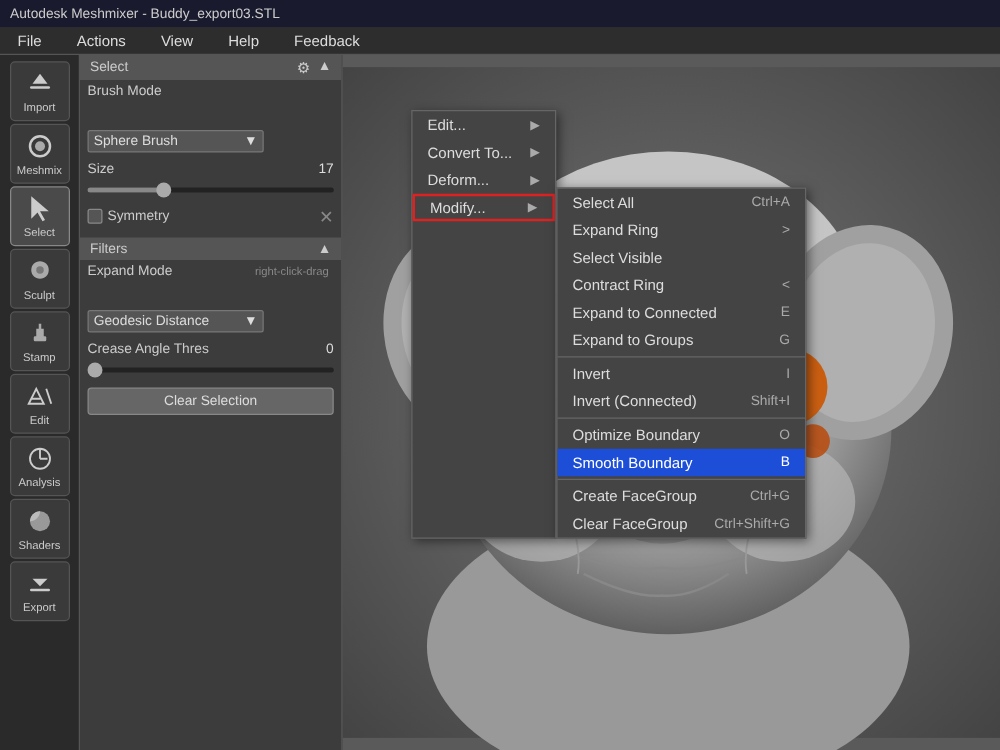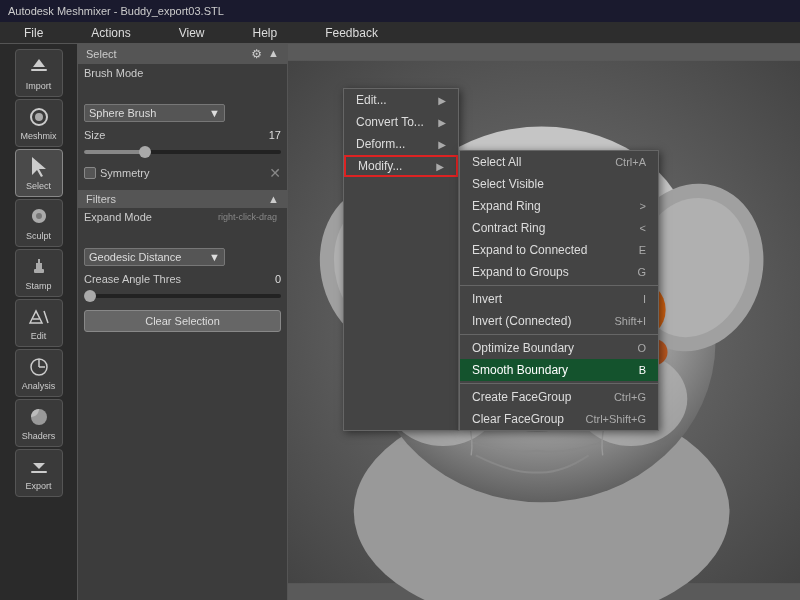--- a/index.html
+++ b/index.html
@@ -18,36 +18,36 @@
     
     #menubar {
       background: #2d2d2d;
       height: 22px;
       display: flex;
       align-items: center;
       border-bottom: 1px solid #555;
     }
     .menu-item {
       color: #ddd;
-      padding: 0 24px;
+      padding: 0 14px;
       height: 22px;
       line-height: 22px;
       cursor: pointer;
       font-size: 12px;
     }
 
     
     #main {
       display: flex;
       height: 556px;
     }
 
     
     #left-toolbar {
-      width: 78px;
+      width: 64px;
       background: #2a2a2a;
       border-right: 1px solid #555;
       display: flex;
       flex-direction: column;
       align-items: center;
       padding-top: 5px;
       gap: 2px;
     }
     .toolbar-btn {
       width: 48px;
@@ -84,21 +84,21 @@
       padding: 4px 12px;
       color: #ddd;
       cursor: pointer;
       display: flex;
       justify-content: space-between;
       align-items: center;
       font-size: 12px;
       height: 22px;
     }
     .menu-panel-item.highlighted {
-      background: #14532d;
+      background: #1d4ed8;
       color: #fff;
     }
     .menu-panel-item .shortcut { color: #aaa; font-size: 11px; }
     .menu-panel-item.highlighted .shortcut { color: #fff; }
     .menu-panel-separator { height: 1px; background: #666; margin: 2px 0; }
     .panel-header {
       background: #555;
       padding: 3px 8px;
       color: #ccc;
       font-size: 11px;
@@ -466,26 +466,26 @@
           <span class="submenu-arrow">▶</span>
         </div>
       </div>
 
       <div class="menu-panel" id="select-submenu">
         <div class="menu-panel-item">
           <span>Select All</span>
           <span class="shortcut">Ctrl+A</span>
         </div>
         <div class="menu-panel-item">
+          <span>Expand Ring</span>
+          <span class="shortcut">&gt;</span>
+        </div>
+        <div class="menu-panel-item">
           <span>Select Visible</span>
           <span class="shortcut"></span>
-        </div>
-        <div class="menu-panel-item">
-          <span>Expand Ring</span>
-          <span class="shortcut">&gt;</span>
         </div>
         <div class="menu-panel-item">
           <span>Contract Ring</span>
           <span class="shortcut">&lt;</span>
         </div>
         <div class="menu-panel-item">
           <span>Expand to Connected</span>
           <span class="shortcut">E</span>
         </div>
         <div class="menu-panel-item">

